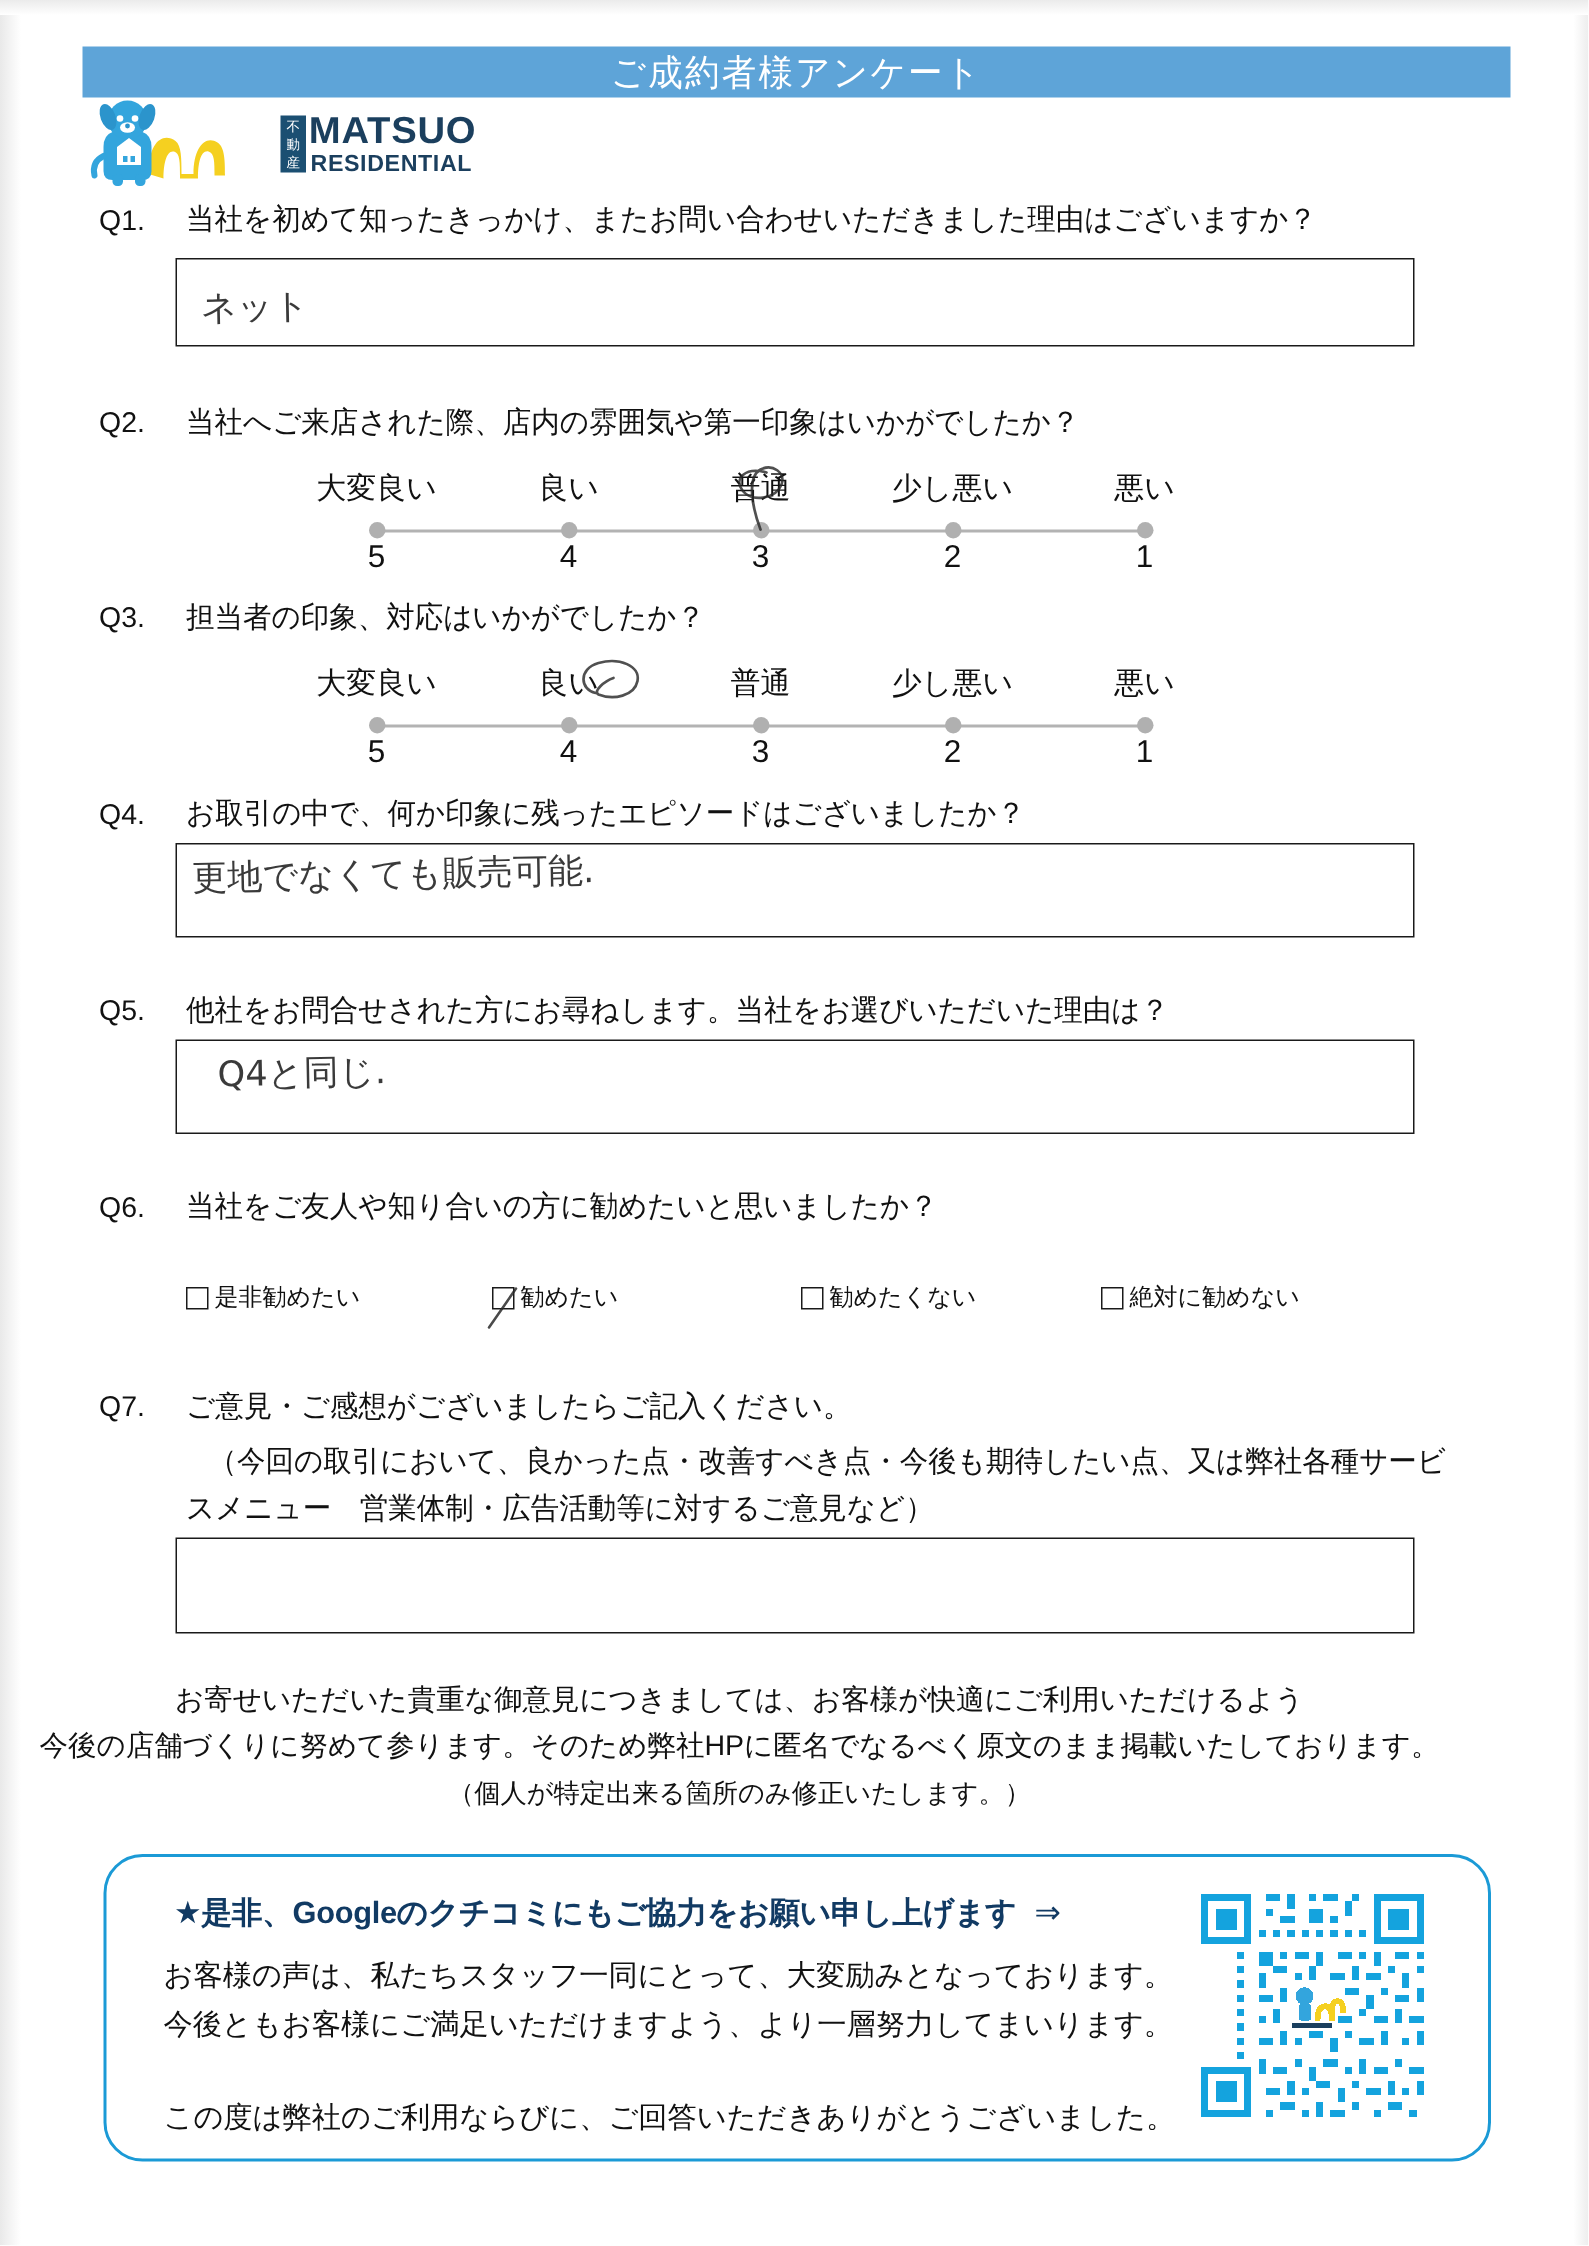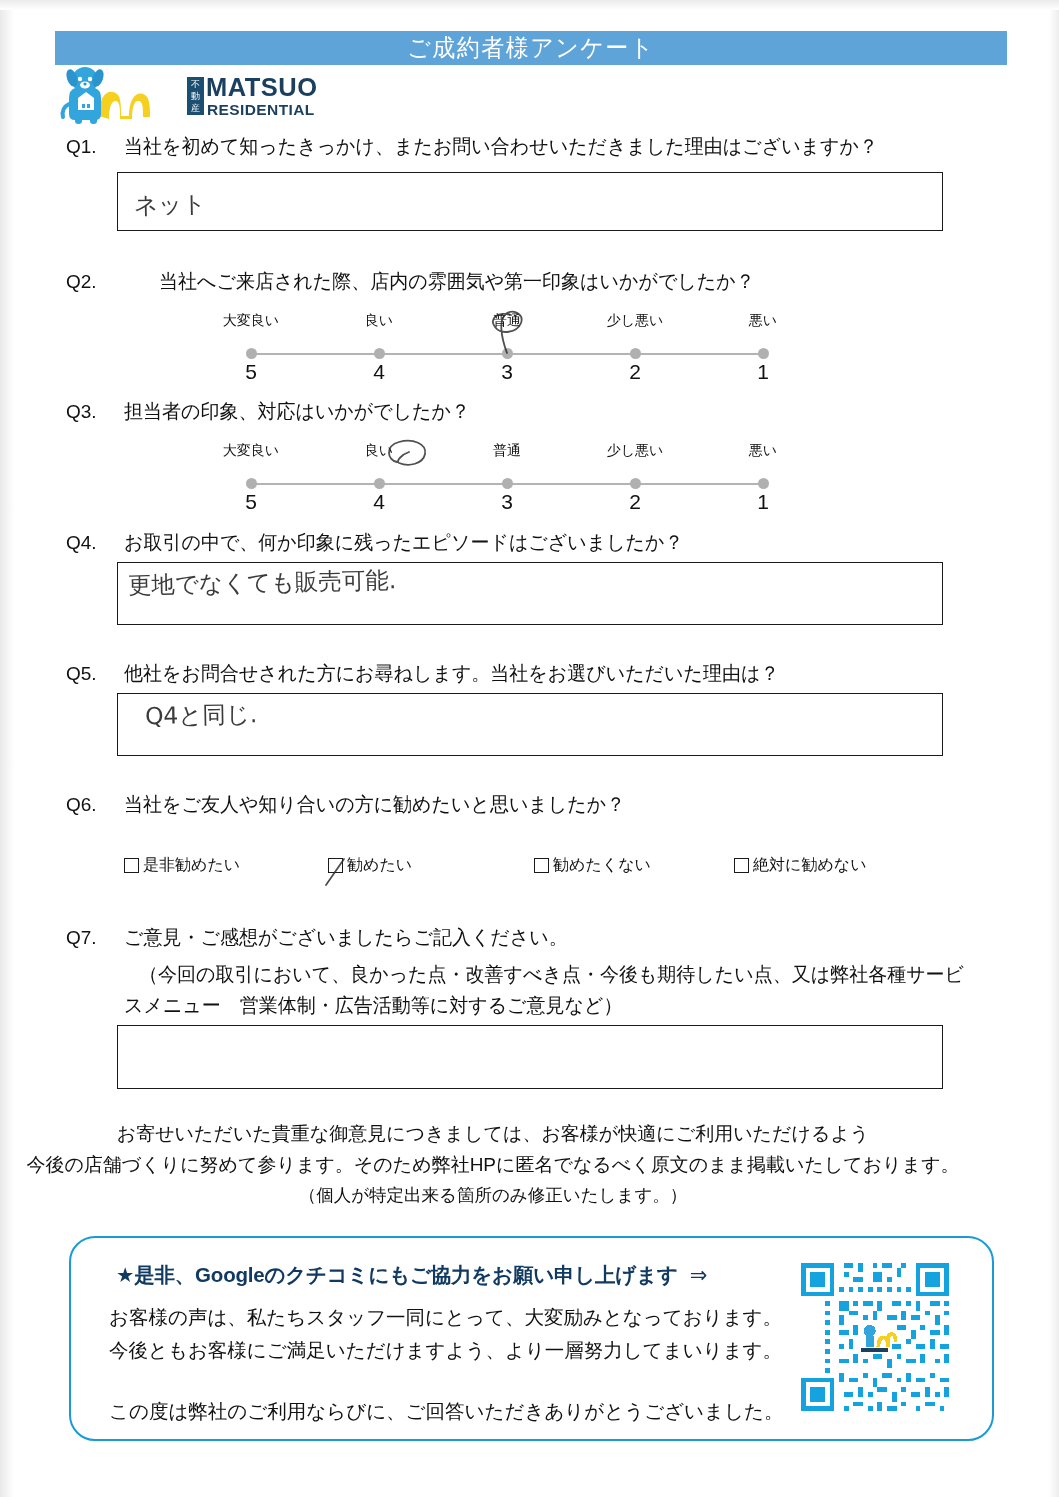--- a/index.html
+++ b/index.html
@@ -127,21 +127,21 @@
   .scale { position: absolute; width: 640px; height: 78px; }
   .scale-labels, .scale-nums {
     position: absolute; left: 0; width: 640px;
     display: flex;
   }
   .scale-labels { top: 0; }
   .scale-nums { top: 48px; }
   .scale-labels span, .scale-nums span {
     flex: 1 1 0;
     text-align: center;
-    font-size: 14px;
+    font-size: 20px;
     color: #111;
     position: relative;
   }
   .scale-nums span { font-size: 21px; }
   .scale-line {
     position: absolute;
     left: 64px;
     top: 41px;
     width: 512px;
     height: 2px;
@@ -299,21 +299,21 @@
     <div id="header-title">ご成約者様アンケート</div>
   </div>
 
   <div class="q-row" style="left:66px; top:134px;">
     <div class="q-num">Q1.</div>
     <div class="q-text">当社を初めて知ったきっかけ、またお問い合わせいただきました理由はございますか？</div>
   </div>
   <div class="answer-box" style="left:117px; top:172px; width:826px; height:59px;"></div>
   <div class="handwriting" style="left:134px; top:190px;">ネット</div>
 
-  <div class="q-row" style="left:66px; top:269px;gap:35px;">
+  <div class="q-row" style="left:66px; top:269px;">
     <div class="q-num">Q2.</div>
     <div class="q-text">当社へご来店された際、店内の雰囲気や第一印象はいかがでしたか？</div>
   </div>
   <div class="scale" style="left:187px; top:312px;">
     <div class="scale-labels">
       <span>大変良い</span>
       <span>良い</span>
       <span>普通</span>
       <span>少し悪い</span>
       <span>悪い</span>

